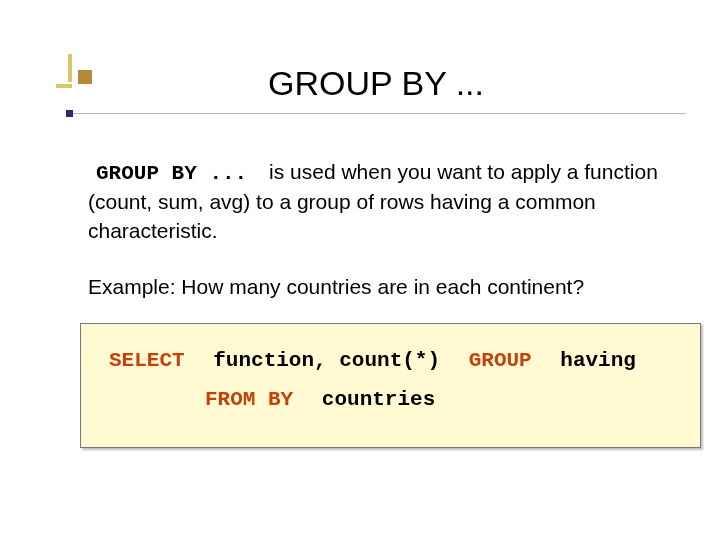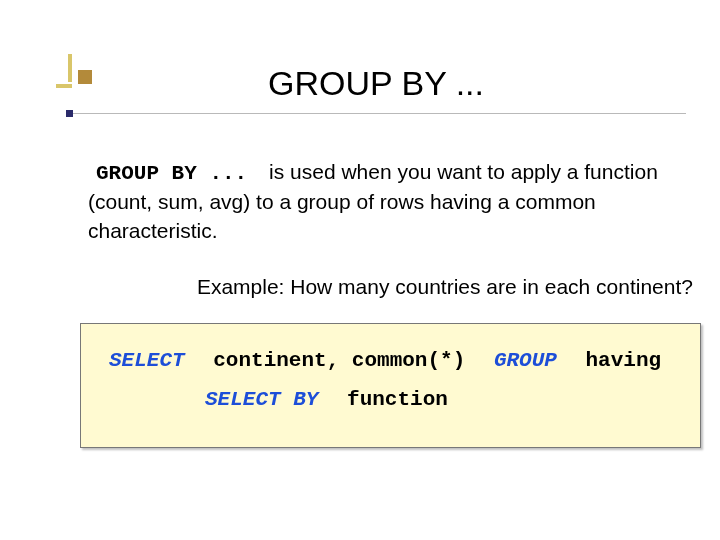--- a/index.html
+++ b/index.html
@@ -65,38 +65,38 @@
     height: 7px;
     background: #2a2a6a;
   }
   .body {
     padding: 28px 27px 0 56px;
     font-size: 21px;
     color: #000;
     line-height: 1.35;
   }
   .para1 { margin-bottom: 28px; }
-  .para2 { margin-bottom: 22px; text-align: right; }
+  .para2 { margin-bottom: 22px; }
   .mono {
     font-family: "Courier New", Courier, monospace;
     font-weight: bold;
   }
   .codebox {
     margin: 0 0 0 0;
     background: #fffad1;
     border: 1px solid #777;
     padding: 14px 12px 24px 12px;
     font-family: "Courier New", Courier, monospace;
     font-weight: bold;
     font-size: 21px;
     line-height: 1.45;
     color: #000;
     box-shadow: 2px 2px 2px rgba(0,0,0,0.25);
   }
-  .kw { color: #1d4ed8; font-style: italic; }
+  .kw { color: #c2410c; }
   .codebox .line2 { padding-left: 96px; }
 </style>
 </head>
 <body>
 
 <div class="corner-deco">
   <div class="deco-line1"></div>
   <div class="deco-line2"></div>
   <div class="deco-box"></div>
 </div>
@@ -105,19 +105,19 @@
 <div class="title-rule"></div>
 
 <div class="body">
   <p class="para1">
     <span class="mono">GROUP BY ...</span><span> is used when you want to apply a function (count, sum, avg) to a group of rows having a common characteristic.</span>
   </p>
   <p class="para2">Example: How many countries are in each continent?</p>
 
   <div class="codebox">
     <div>
-      <span class="kw">SELECT</span><span> continent, common(*) </span><span class="kw">GROUP</span><span> having</span>
+      <span class="kw">SELECT</span><span> function, count(*) </span><span class="kw">GROUP</span><span> having</span>
     </div>
     <div class="line2">
-      <span class="kw">SELECT BY</span><span> function</span>
+      <span class="kw">FROM BY</span><span> countries</span>
     </div>
   </div>
 </div>
 
 </body></html>

